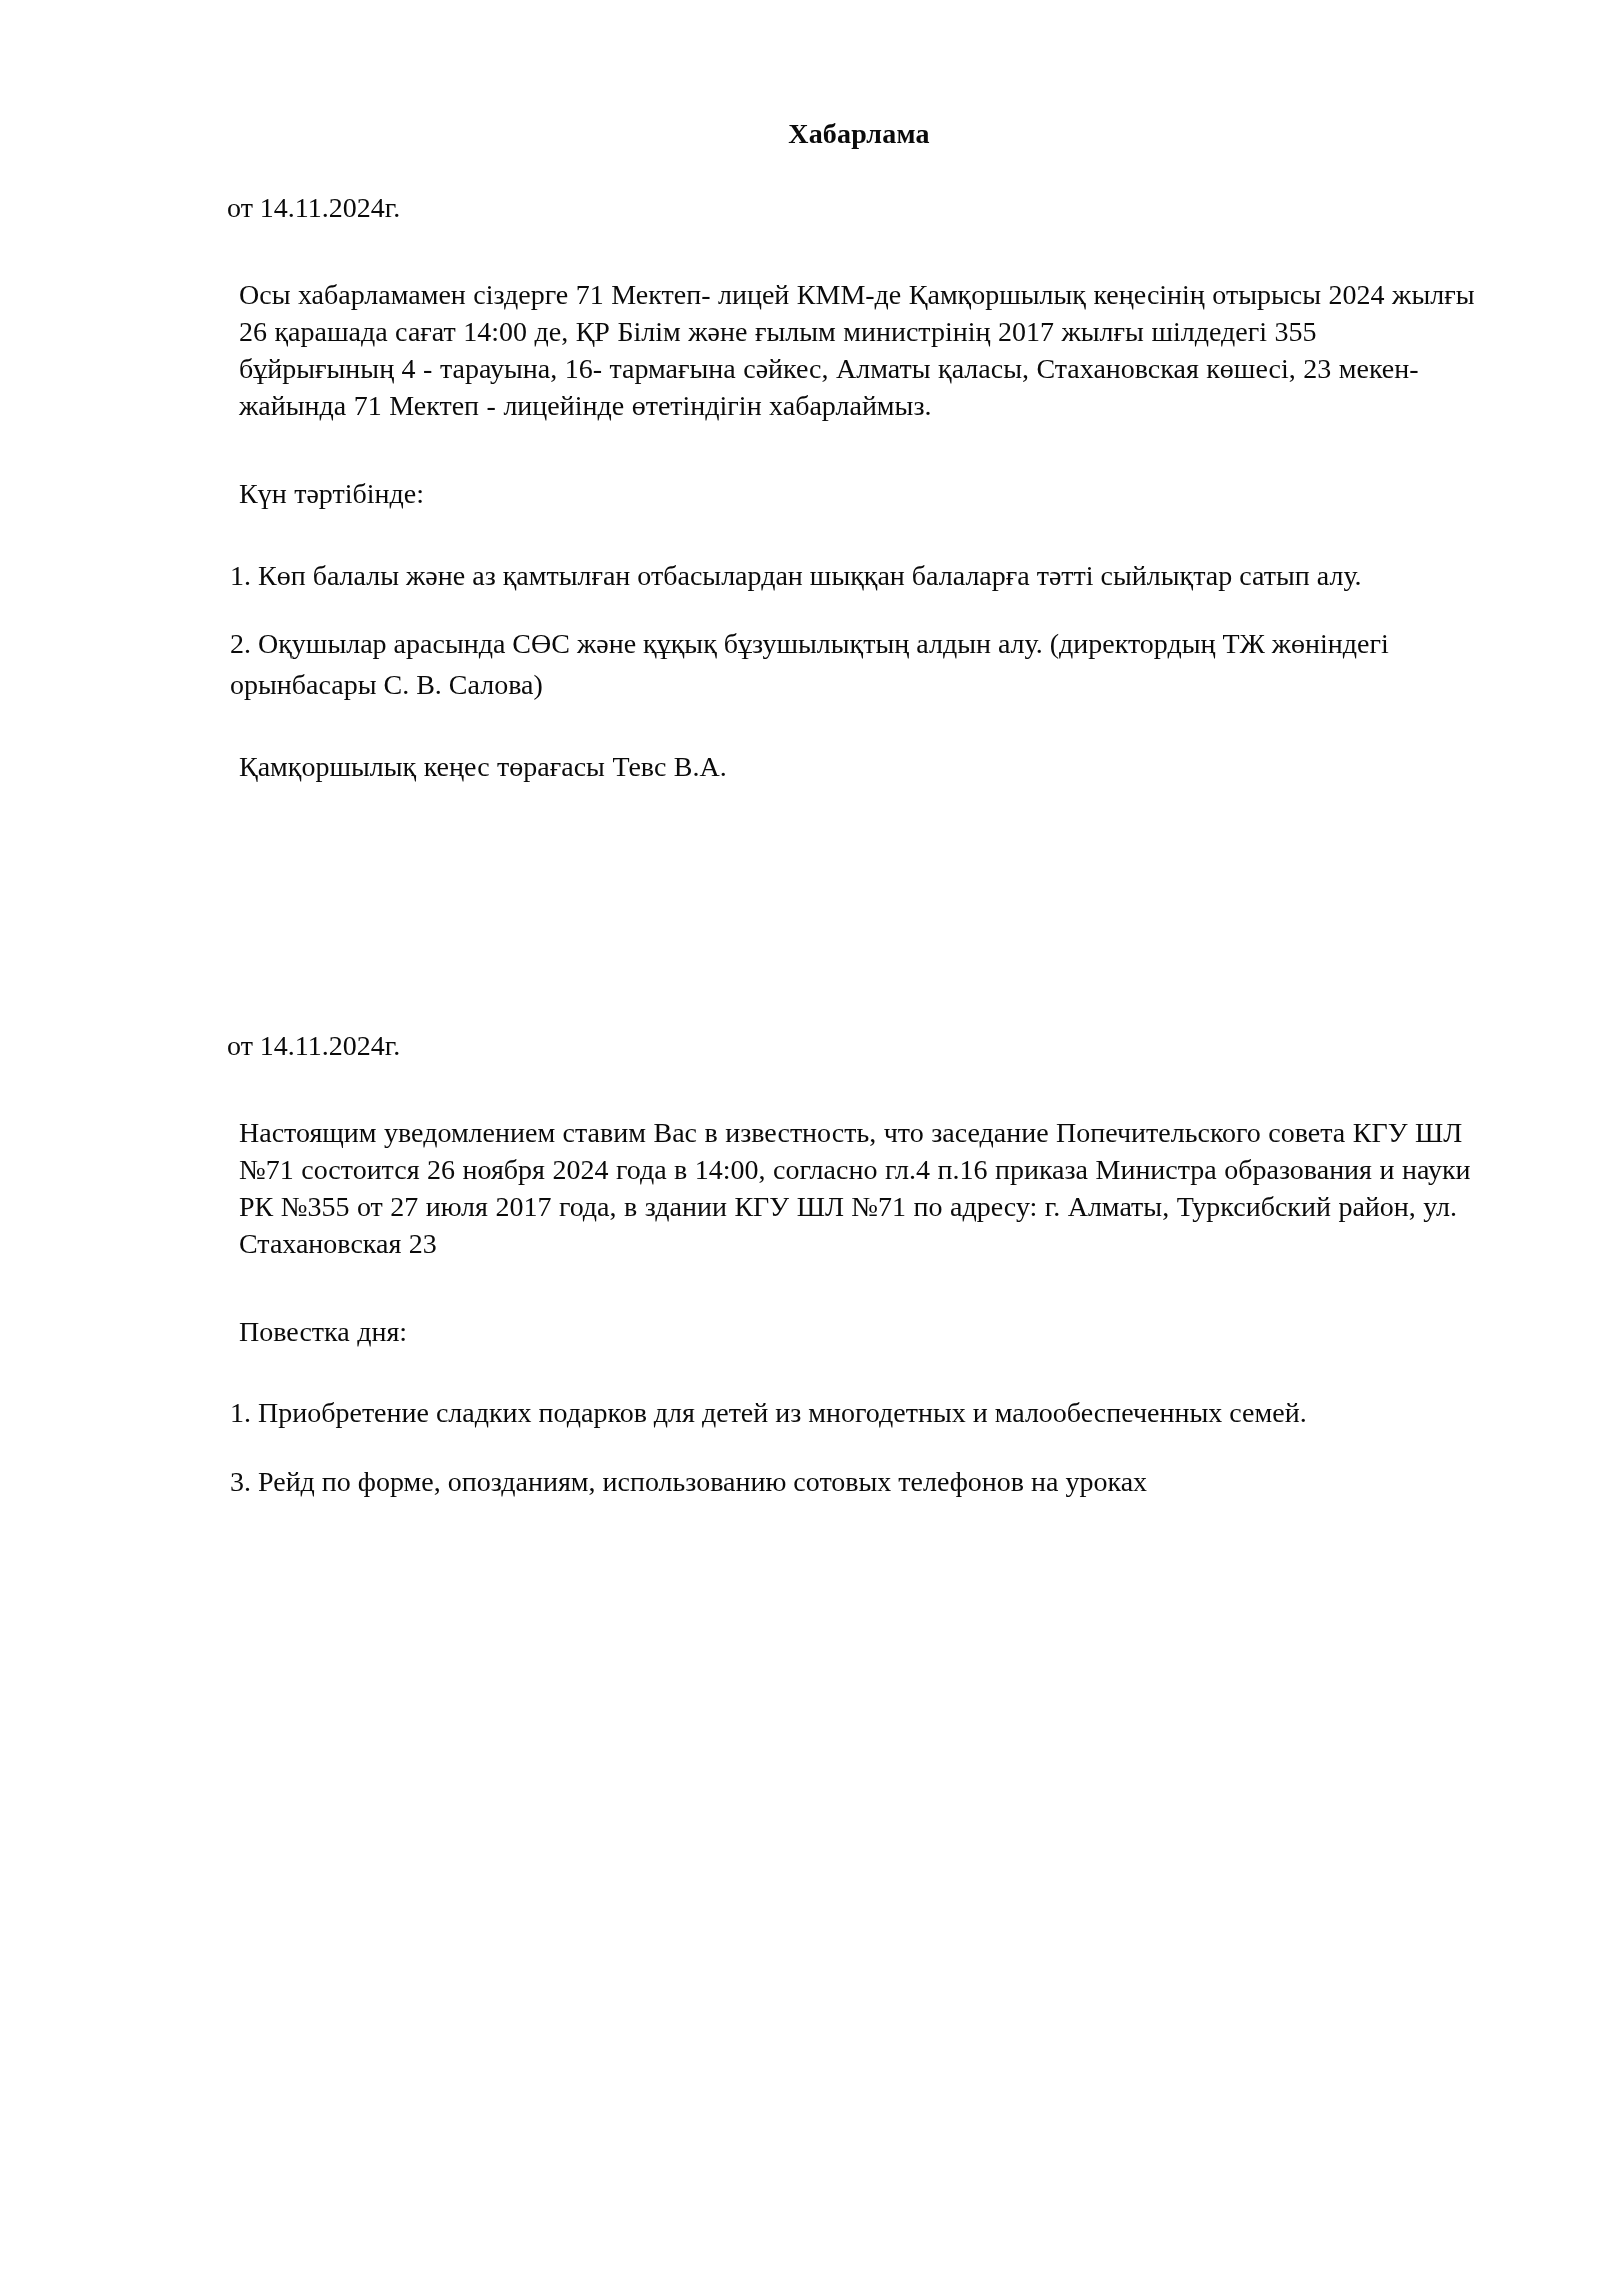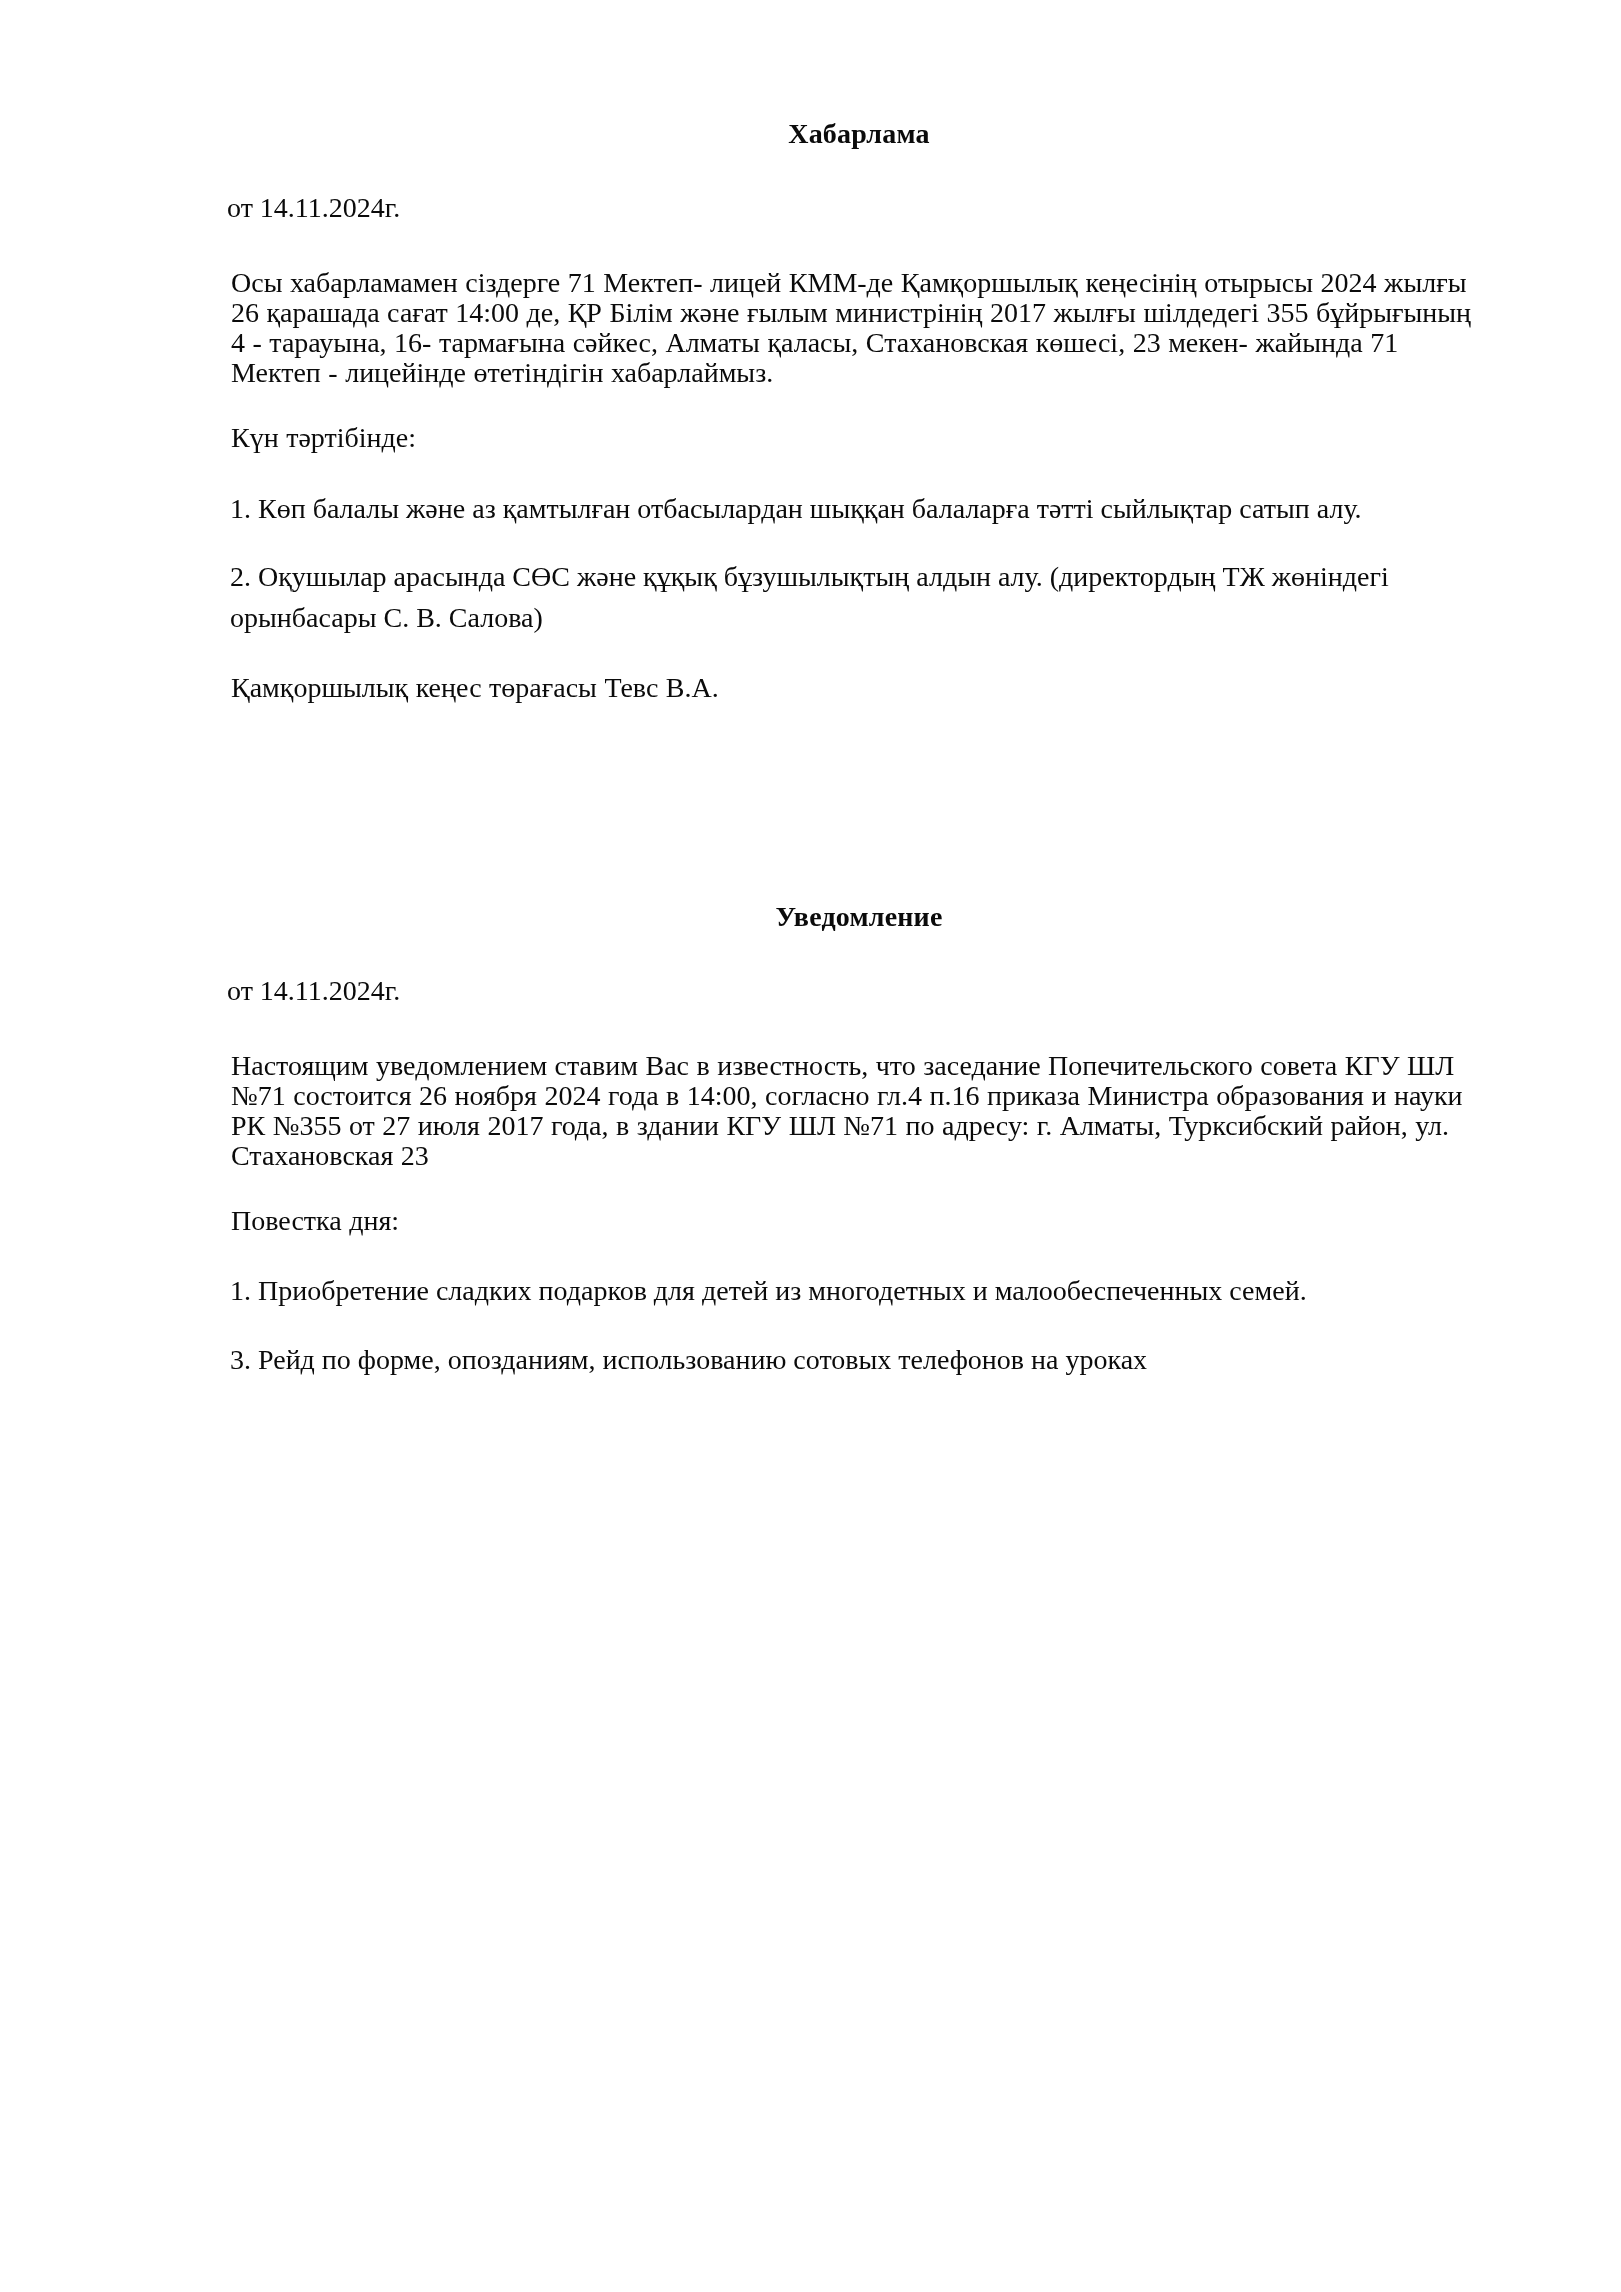--- a/index.html
+++ b/index.html
@@ -41,22 +41,22 @@
   }
   .doc-date {
     text-align: left;
     font-size: 28px;
     line-height: 1.25;
     margin: 0;
     padding: 0;
   }
   .para {
     font-size: 28px;
-    line-height: 30px;
-    margin: 4px;
+    line-height: 37px;
+    margin: 12px;
     padding: 0;
     text-align: left;
     word-spacing: 0.5px;
   }
   .spacer-sm { height: 27.4px; }
   .spacer-md { height: 39px; }
   .spacer-section { height: 192px; }
   .title-gap { height: 116px; }
   .agenda-list {
     list-style: none;
@@ -105,21 +105,20 @@
       <div class="spacer-sm"></div>
 
       <p class="para">Қамқоршылық кеңес төрағасы Тевс В.А.</p>
 
     </section>
 
     <div class="spacer-section"></div>
 
     <section class="doc-section">
 
-      <h1 class="doc-title">Уведомление</h1>
 
       <div class="spacer-md"></div>
 
       <p class="doc-date">от 14.11.2024г.</p>
 
       <div class="spacer-md"></div>
 
       <p class="para">Настоящим уведомлением ставим Вас в известность, что заседание Попечительского совета КГУ ШЛ №71 состоится 26 ноября 2024 года в 14:00, согласно гл.4 п.16 приказа Министра образования и науки РК №355 от 27 июля 2017 года, в здании КГУ ШЛ №71 по адресу: г. Алматы, Турксибский район, ул. Стахановская 23</p>
 
       <div class="spacer-sm"></div>

